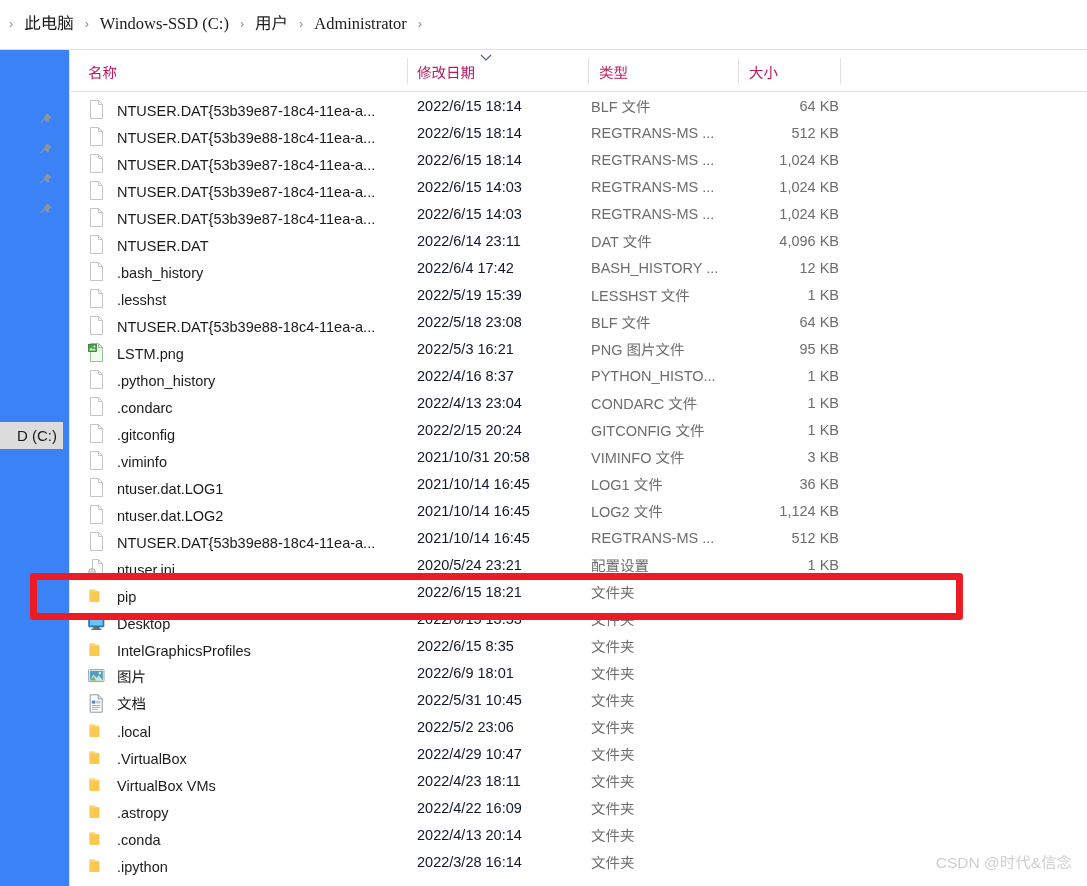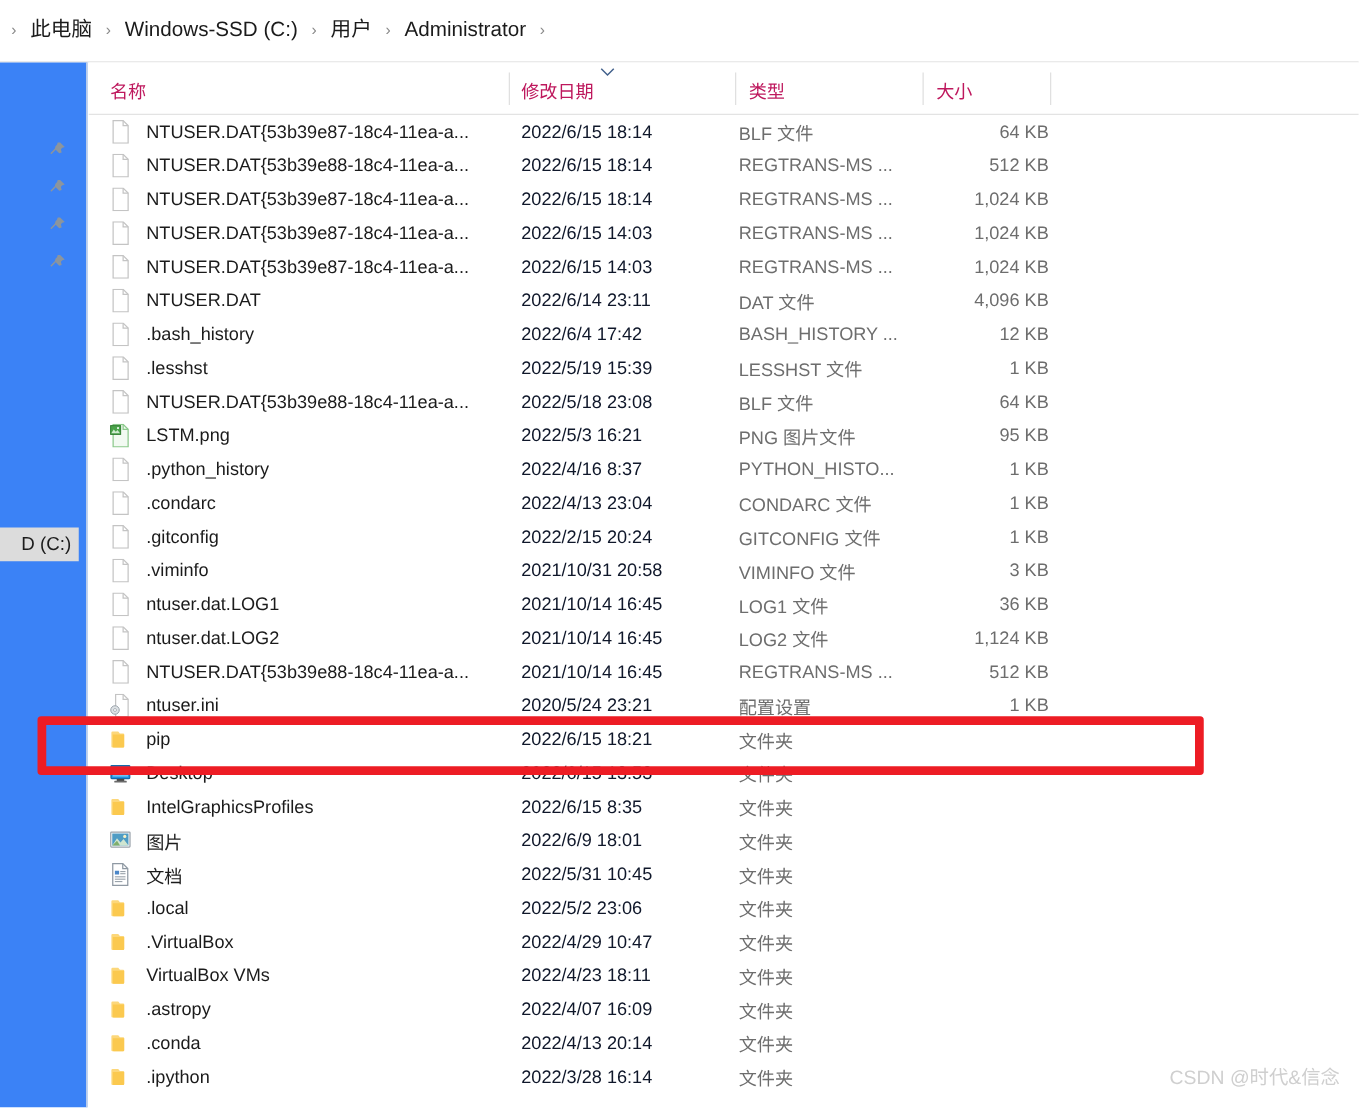--- a/index.html
+++ b/index.html
@@ -28,20 +28,21 @@
     background: #ffffff;
     border-bottom: 1px solid #e3e3e3;
     padding-left: 2px;
   }
   .crumb {
     font-size: 16.5px;
     color: #1b1b1b;
     padding: 2px 4px;
     white-space: nowrap;
     line-height: 1;
+    font-family: Liberation Serif, serif;
   }
   .crumb-sep {
     color: #8a8a8a;
     font-size: 12.5px;
     padding: 0 7px;
     user-select: none;
     line-height: 1;
   }
 
   
@@ -118,21 +119,21 @@
   }
   .cell {
     position: absolute;
     top: 0; height: 27px;
     display: flex;
     align-items: center;
     font-size: 14.5px;
     white-space: nowrap;
     overflow: hidden;
   }
-  .c-name  { left: 17px;  width: 316px; color: #1b1b1b; }
+  .c-name  { left: 17px;  width: 316px; color: #1b1b1b; align-items: flex-end; }
   .c-date  { left: 346px; width: 175px; color: #0f172a; }
   .c-type  { left: 520px; width: 145px; color: #6d6d6d; }
   .c-size  { left: 650px; width: 118px; color: #6d6d6d;
              justify-content: flex-end; }
   .nm { display: inline-block; }
   .icon-slot {
     width: 22px; min-width: 22px;
     height: 20px;
     display: flex;
     align-items: center;
@@ -612,21 +613,21 @@
       <div class="row">
         <div class="cell c-name">
           <span class="icon-slot">
             <svg width="17" height="19" viewBox="0 0 17 19">
               <path d="M2 3.2 h4.6 l1.3 1.6 h2.6 a0.9 0.9 0 0 1 0.9 0.9 v9.4 a0.9 0.9 0 0 1 -0.9 0.9 h-8.5 a0.9 0.9 0 0 1 -0.9 -0.9 v-11 a0.9 0.9 0 0 1 0.9 -0.9 z" fill="#fcd77a"></path>
               <path d="M2.2 5.6 h9.1 v9.5 a0.8 0.8 0 0 1 -0.8 0.8 h-7.5 a0.8 0.8 0 0 1 -0.8 -0.8 z" fill="#fbc94f"></path>
             </svg>
           </span>
           <span class="nm">.astropy</span>
         </div>
-        <div class="cell c-date">2022/4/07 16:09</div>
+        <div class="cell c-date">2022/4/22 16:09</div>
         <div class="cell c-type">文件夹</div>
         <div class="cell c-size"></div>
       </div>
       <div class="row">
         <div class="cell c-name">
           <span class="icon-slot">
             <svg width="17" height="19" viewBox="0 0 17 19">
               <path d="M2 3.2 h4.6 l1.3 1.6 h2.6 a0.9 0.9 0 0 1 0.9 0.9 v9.4 a0.9 0.9 0 0 1 -0.9 0.9 h-8.5 a0.9 0.9 0 0 1 -0.9 -0.9 v-11 a0.9 0.9 0 0 1 0.9 -0.9 z" fill="#fcd77a"></path>
               <path d="M2.2 5.6 h9.1 v9.5 a0.8 0.8 0 0 1 -0.8 0.8 h-7.5 a0.8 0.8 0 0 1 -0.8 -0.8 z" fill="#fbc94f"></path>
             </svg>

